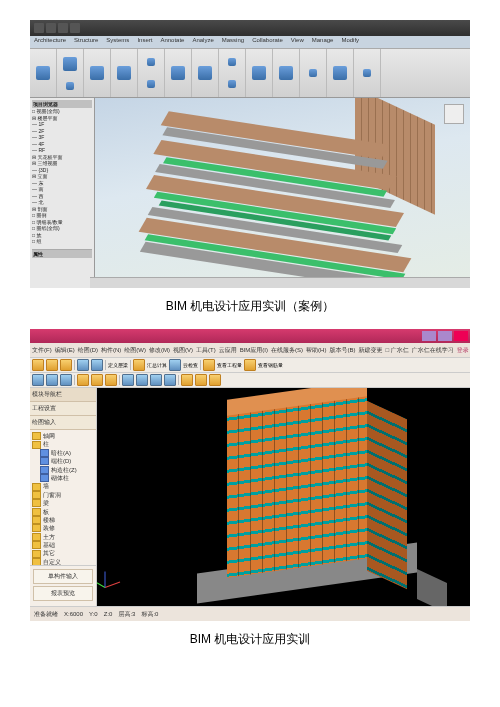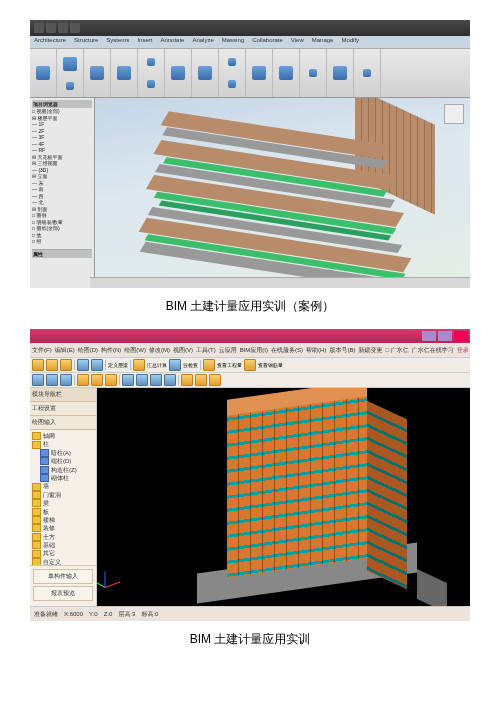--- a/index.html
+++ b/index.html
@@ -453,21 +453,21 @@
         <div class="duct" style="left:55px;top:120px;width:250px;height:5px;background:#2a9f5f;"></div>
         <div class="struct" style="left:44px;top:128px;width:272px;height:8px;"></div>
         <div class="slab" style="left:36px;top:140px;width:288px;height:14px;"></div>
         <div class="duct" style="left:40px;top:156px;width:280px;height:6px;"></div>
         <div class="struct" style="left:36px;top:164px;width:288px;height:10px;"></div>
       </div>
     </div>
   </div>
   <div class="statusbar"></div>
 </div>
-<div class="caption">BIM 土建计量应用实训（案例）</div>
+<div class="caption">BIM 机电设计应用实训（案例）</div>
 
 <div class="screenshot shot2">
   <div class="titlebar">
     <div class="tbtn min"></div>
     <div class="tbtn min"></div>
     <div class="tbtn"></div>
   </div>
   <div class="menubar">
     <span>文件(F)</span>
     <span>编辑(E)</span>
@@ -621,13 +621,13 @@
   </div>
   <div class="statusbar">
     <span>准备就绪</span>
     <span>X:6000</span>
     <span>Y:0</span>
     <span>Z:0</span>
     <span>层高:3</span>
     <span>标高:0</span>
   </div>
 </div>
-<div class="caption">BIM 土建计量应用实训</div>
+<div class="caption">BIM 机电设计应用实训</div>
 
 </body></html>

